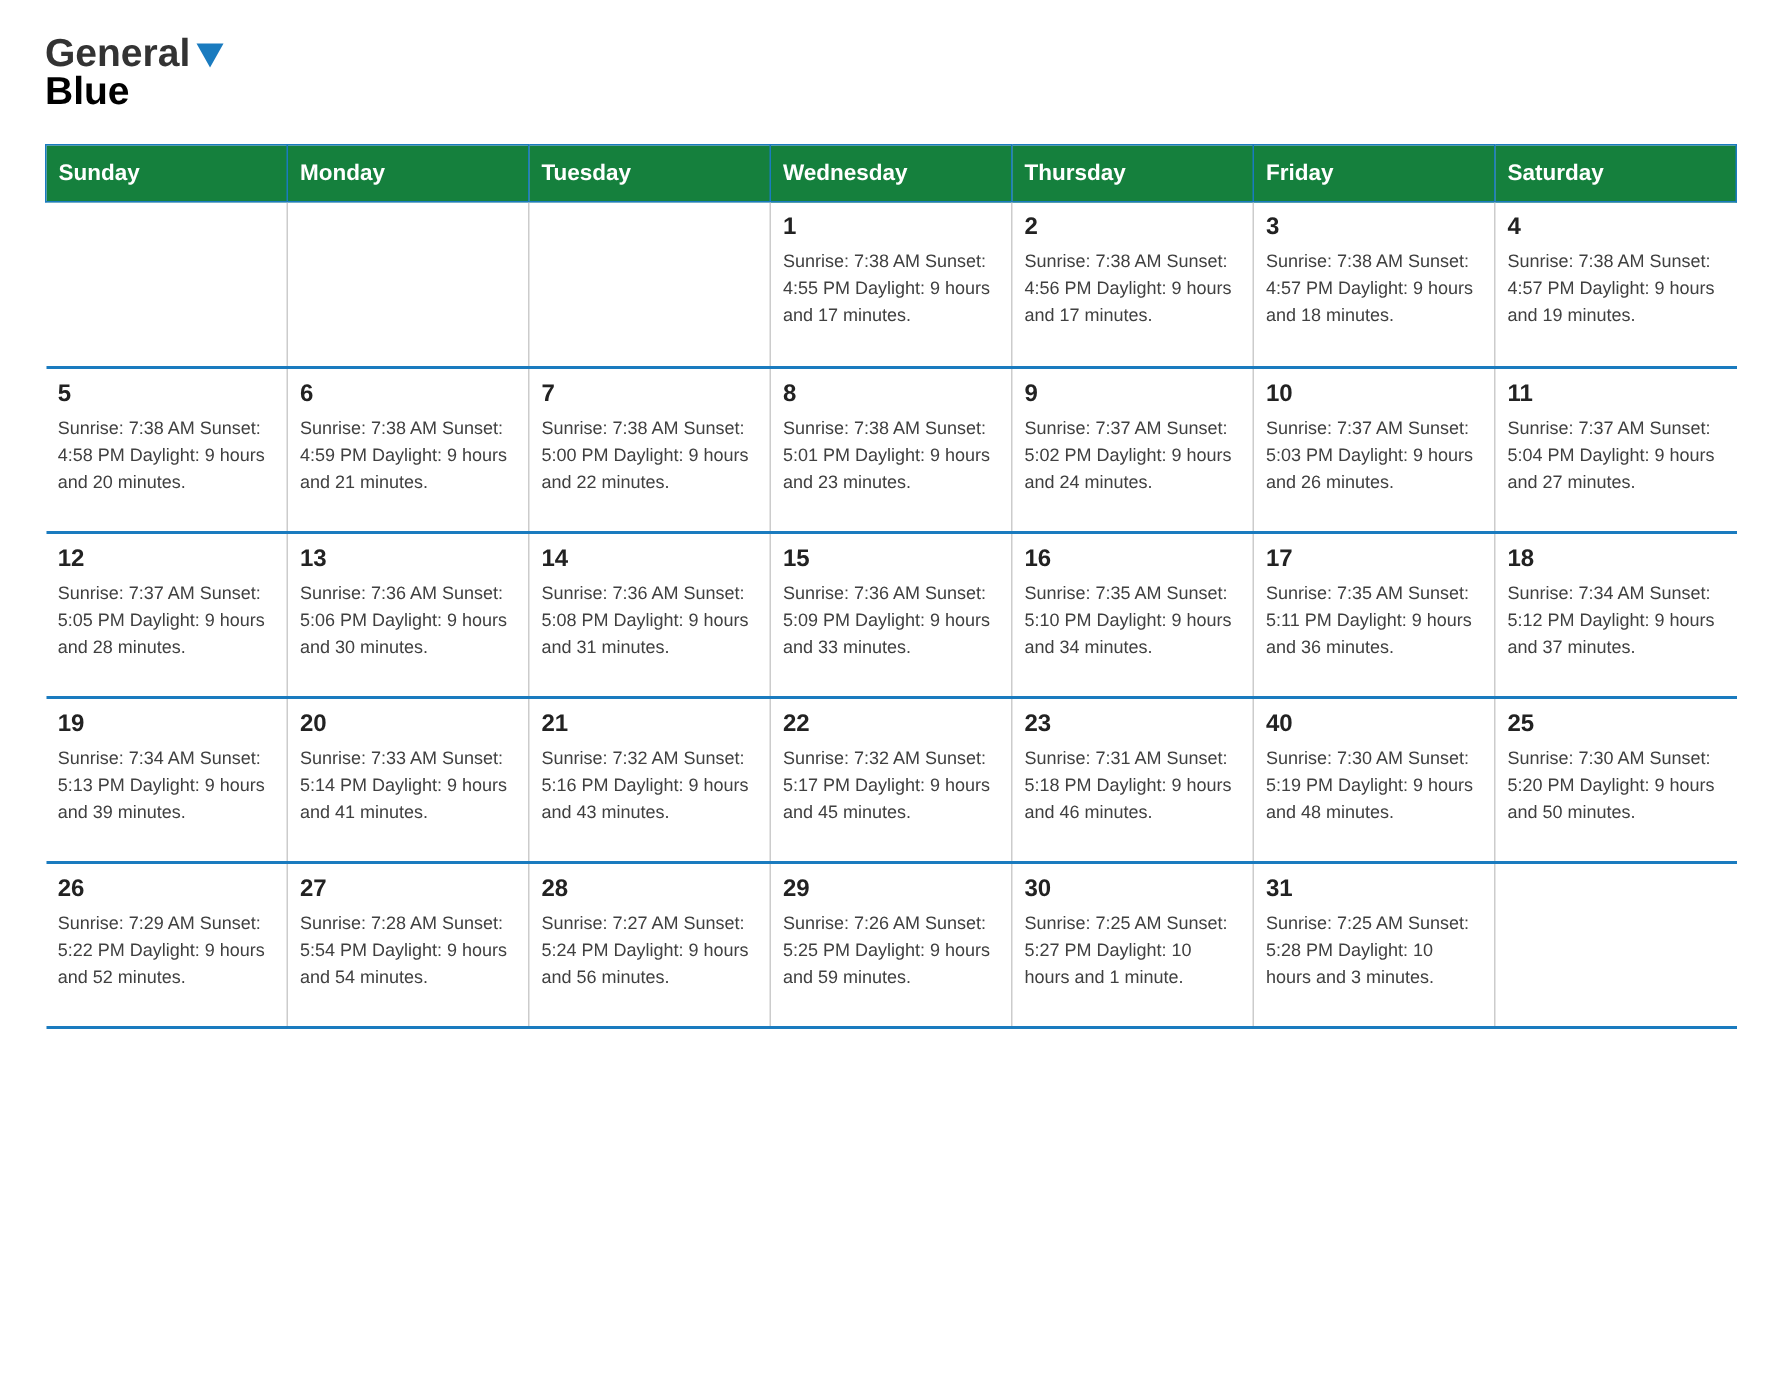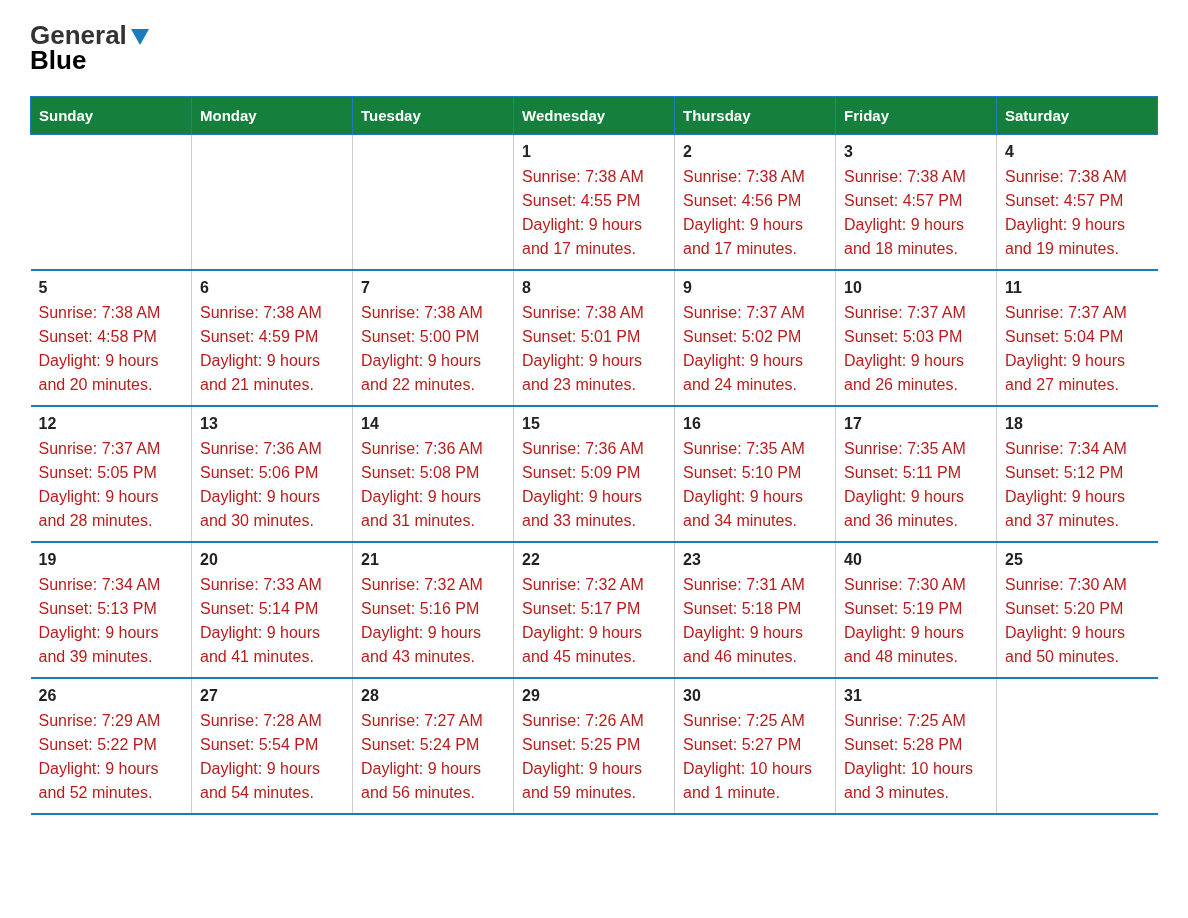--- a/index.html
+++ b/index.html
@@ -81,22 +81,22 @@
       border-right: none;
     }
     .day-num {
       font-size: 16px;
       font-weight: bold;
       color: #222;
       display: block;
       margin-bottom: 4px;
     }
     .day-info {
-      font-size: 16px;
-      color: #b91c1c;
+      font-size: 12px;
+      color: #404040;
       line-height: 1.5;
     }
     .empty-cell {
       background: #fff;
     }
   </style>
 </head>
 <body>
 
 <div class="header">

